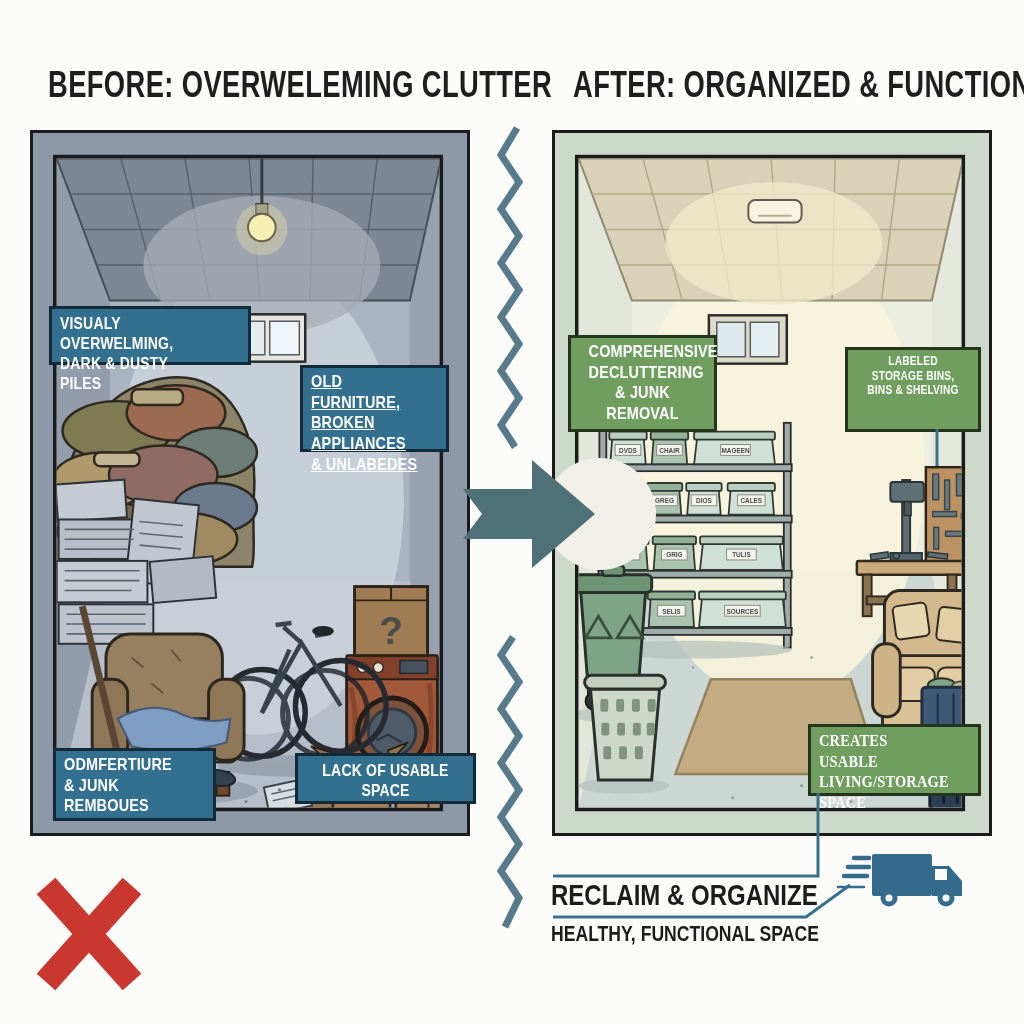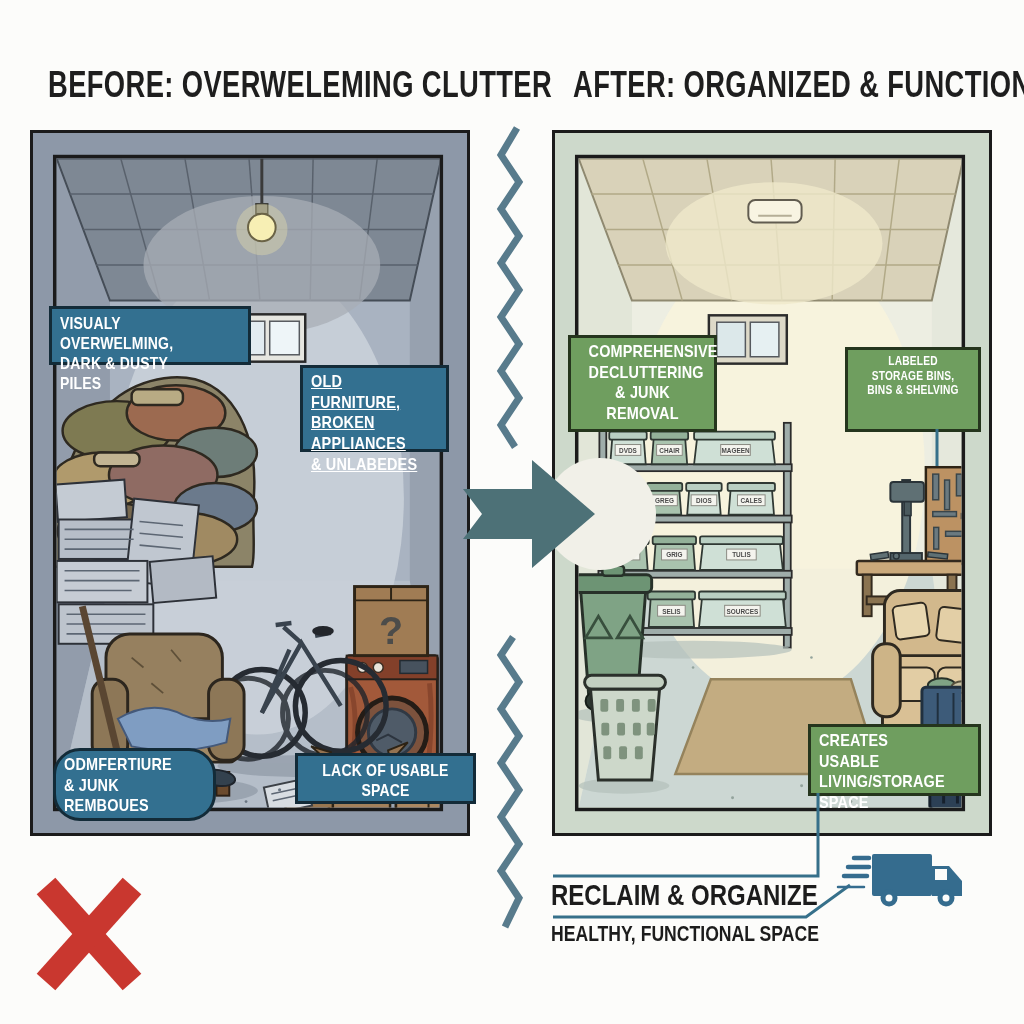--- a/index.html
+++ b/index.html
@@ -208,21 +208,21 @@
     </svg>
     <div class="label-box before-label" style="left:16px;top:173px;width:202px;height:59px;font-size:16.5px;">
       <span class="cond">VISUALY OVERWELMING,
 DARK &amp; DUSTY PILES</span>
     </div>
     <div class="label-box before-label" style="left:267px;top:232px;width:149px;height:87px;font-size:17px;text-decoration:underline;">
       <span class="cond">OLD FURNITURE,
 BROKEN APPLIANCES
 &amp; UNLABEDES</span>
     </div>
-    <div class="label-box before-label" style="left:20px;top:615px;width:163px;height:73px;font-size:17px;border-radius:27px;">
+    <div class="label-box before-label" style="left:20px;top:615px;width:163px;height:73px;font-size:17px;">
       <span class="cond">ODMFERTIURE
 &amp; JUNK REMBOUES</span>
     </div>
     <div class="label-box before-label center" style="left:262px;top:620px;width:181px;height:51px;font-size:16.5px;">
       <span class="cond">LACK OF USABLE SPACE</span>
     </div>
   </div>
 
   <div id="panel-after" class="panel">
     <svg class="scene" viewBox="0 0 440 706">
@@ -442,21 +442,21 @@
     <div class="label-box after-label center" style="left:13px;top:202px;width:149px;height:97px;font-size:17px;">
       <span class="cond">COMPREHENSIVE
 DECLUTTERING
 &amp; JUNK REMOVAL</span>
     </div>
     <div class="label-box after-label center" style="left:290px;top:214px;width:136px;height:85px;font-size:12px;">
       <span class="cond">LABELED
 STORAGE BINS,
 BINS &amp; SHELVING</span>
     </div>
-    <div class="label-box after-label" style="left:253px;top:591px;width:173px;height:72px;font-size:17px;">
+    <div class="label-box after-label" style="left:253px;top:591px;width:173px;height:72px;font-size:17px;font-family:Liberation Serif, serif;">
       <span class="cond">CREATES USABLE
 LIVING/STORAGE SPACE</span>
     </div>
   </div>
 
   <svg class="overlay" width="1024" height="1024" viewBox="0 0 1024 1024">
     <circle cx="600" cy="514" r="56" fill="#f1f0e8"></circle>
     <g fill="none" stroke="#587b8c" stroke-width="7">
       <polyline points="517,128 501,155 519,182 501,209 519,236 501,263 519,290 501,317 519,344 501,371 519,398 501,425 515,447"></polyline>
       <polyline points="513,637 501,655 519,682 501,709 519,736 501,763 519,790 501,817 519,844 501,871 519,898 505,927"></polyline>

